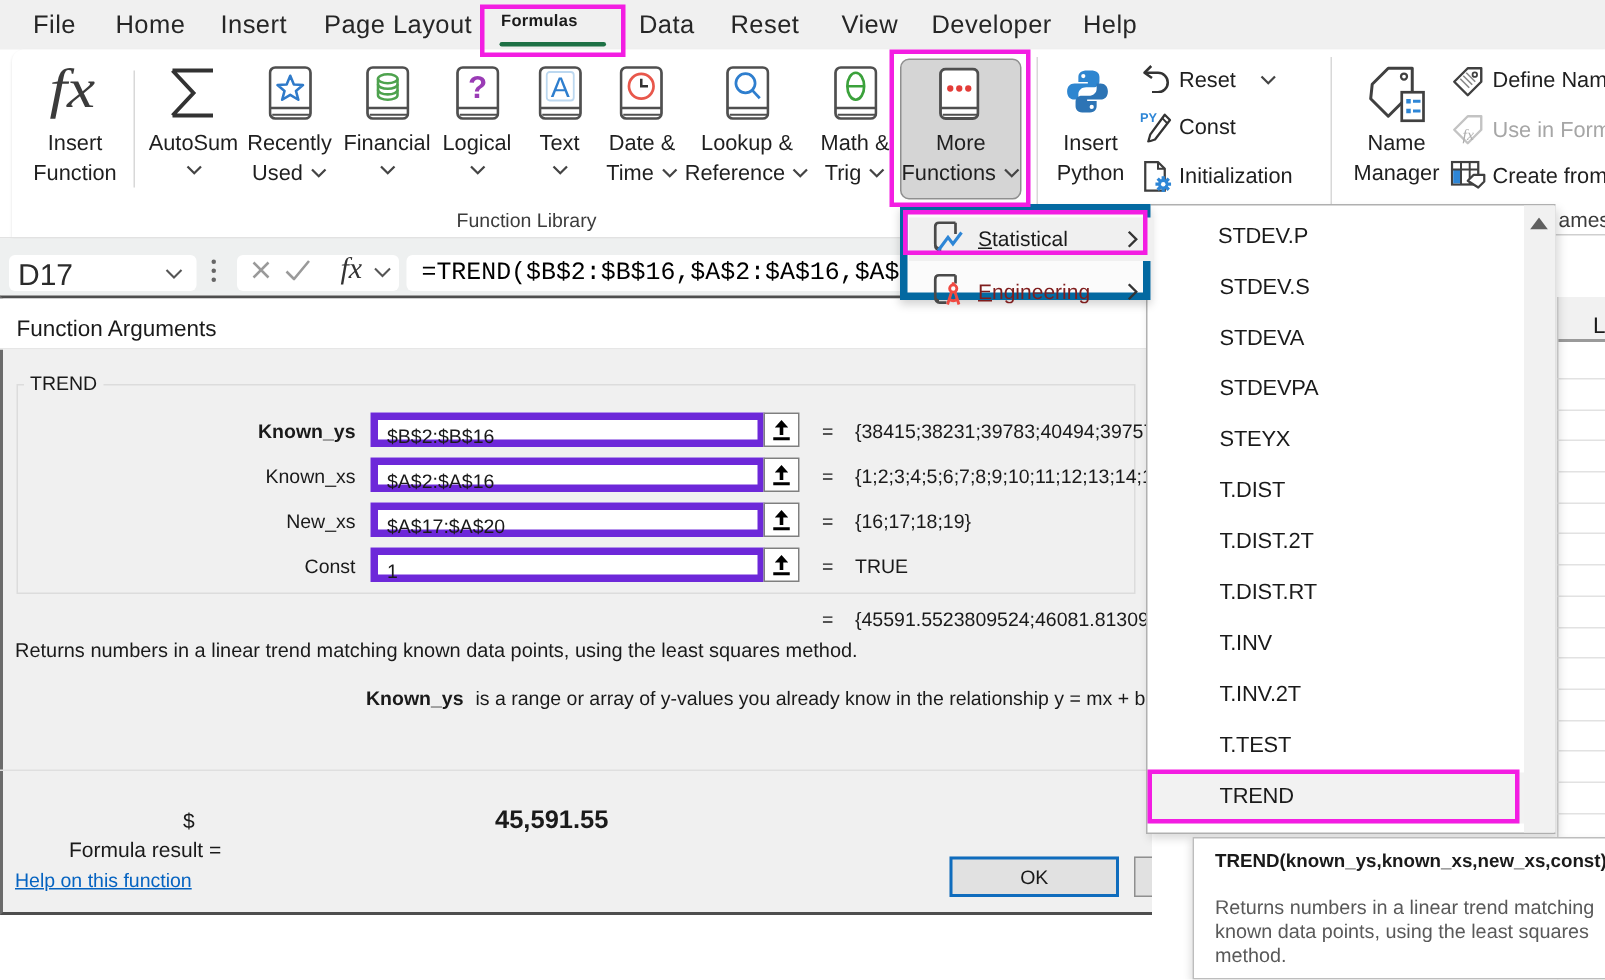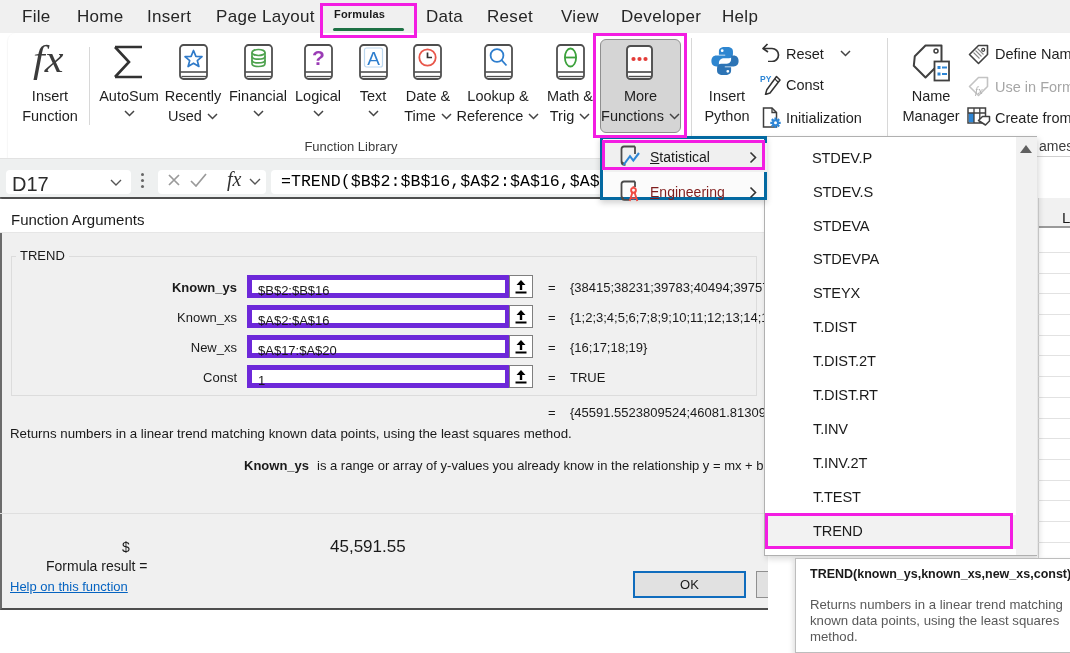--- a/index.html
+++ b/index.html
@@ -336,28 +336,28 @@
     <div class="abs" style="left:570px;top:208px;white-space:nowrap;">{45591.5523809524;46081.8130952381;46572.0738095238;47062.3345238095}</div>
 
     <div class="abs" style="left:10px;top:229px;font-size:13.3px;white-space:nowrap;">Returns numbers in a linear trend matching known data points, using the least squares method.</div>
     <div class="abs" style="left:244px;top:261px;font-weight:bold;">Known_ys</div>
     <div class="abs" style="left:317px;top:261px;white-space:nowrap;">is a range or array of y-values you already know in the relationship y = mx + b.</div>
 
     <div class="abs" style="left:0;top:316px;width:768px;height:1px;background:#dfdfdf;"></div>
 
     <div class="abs" style="left:10px;top:361px;font-size:14px;margin-left:36px;">Formula result = </div>
     <div class="abs" style="left:122px;top:342px;font-size:14px;">$</div>
-    <div class="abs" style="left:330px;top:340px;font-size:17px;">45,591.55</div>
+    <div class="abs" style="left:330px;top:340px;font-size:17px;font-weight:bold;">45,591.55</div>
 
     <div class="abs" style="left:10px;top:382px;color:#0563c1;text-decoration:underline;">Help on this function</div>
     <div class="abs" style="left:633px;top:374px;width:113px;height:27px;background:#e1e1e1;border:2px solid #0f6cbd;text-align:center;line-height:23px;">OK</div>
     <div class="abs" style="left:756px;top:374px;width:113px;height:27px;background:#e1e1e1;border:1px solid #8f8f8f;text-align:center;line-height:25px;">Cancel</div>
   </div>
 
-  <div id="submenu" style="position:absolute;left:600px;top:136px;width:167px;height:64px;background:#fbfbfb;border:3px solid #0369a1;box-shadow:0 3px 6px rgba(0,0,0,.18);z-index:20;">
+  <div id="submenu" style="position:absolute;left:600px;top:136px;width:167px;height:64px;background:#fbfbfb;border:5px solid #0369a1;box-shadow:0 3px 6px rgba(0,0,0,.18);z-index:20;">
     <div class="abs" style="left:1px;top:4px;width:163px;height:29px;background:#f0f0f0;"></div>
     <svg class="abs" style="left:17px;top:6px;" width="21" height="22" viewBox="0 0 21 22">
       <path d="M15 1.5 H4 C2.4 1.5 1.5 2.4 1.5 4 V15.5 C1.5 17.6 2.4 18.5 4 18.5 M1.5 16.5 C1.5 18.2 2.6 19.8 4.5 19.8 H5.5" fill="none" stroke="#4a4a4a" stroke-width="1.8"></path>
       <path d="M15 1.5 V9" stroke="#4a4a4a" stroke-width="1.8"></path>
       <path d="M3.5 20 L10 11.2 L13.3 15.6 L19 8" fill="none" stroke="#2e86d6" stroke-width="2.1"></path>
     </svg>
     <div class="abs" style="left:47px;top:10px;font-size:14px;color:#1a1a1a;"><span style="text-decoration:underline;">S</span>tatistical</div>
     <svg class="abs" style="left:146px;top:12px;" width="8" height="13" viewBox="0 0 8 13">
         <path d="M1.5 1.5 L6.5 6.5 L1.5 11.5" fill="none" stroke="#333" stroke-width="1.6"></path>
       </svg>

